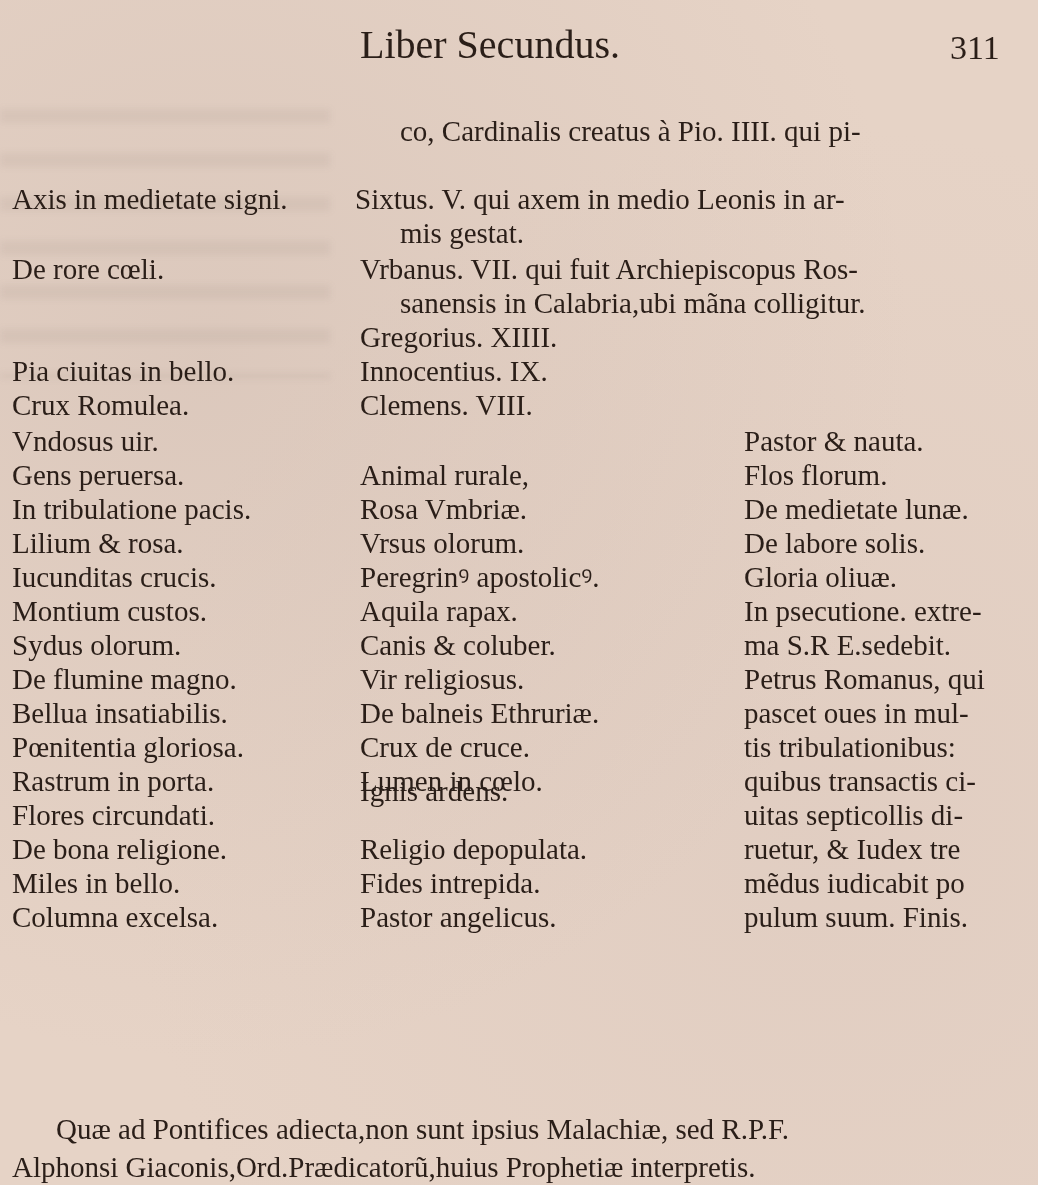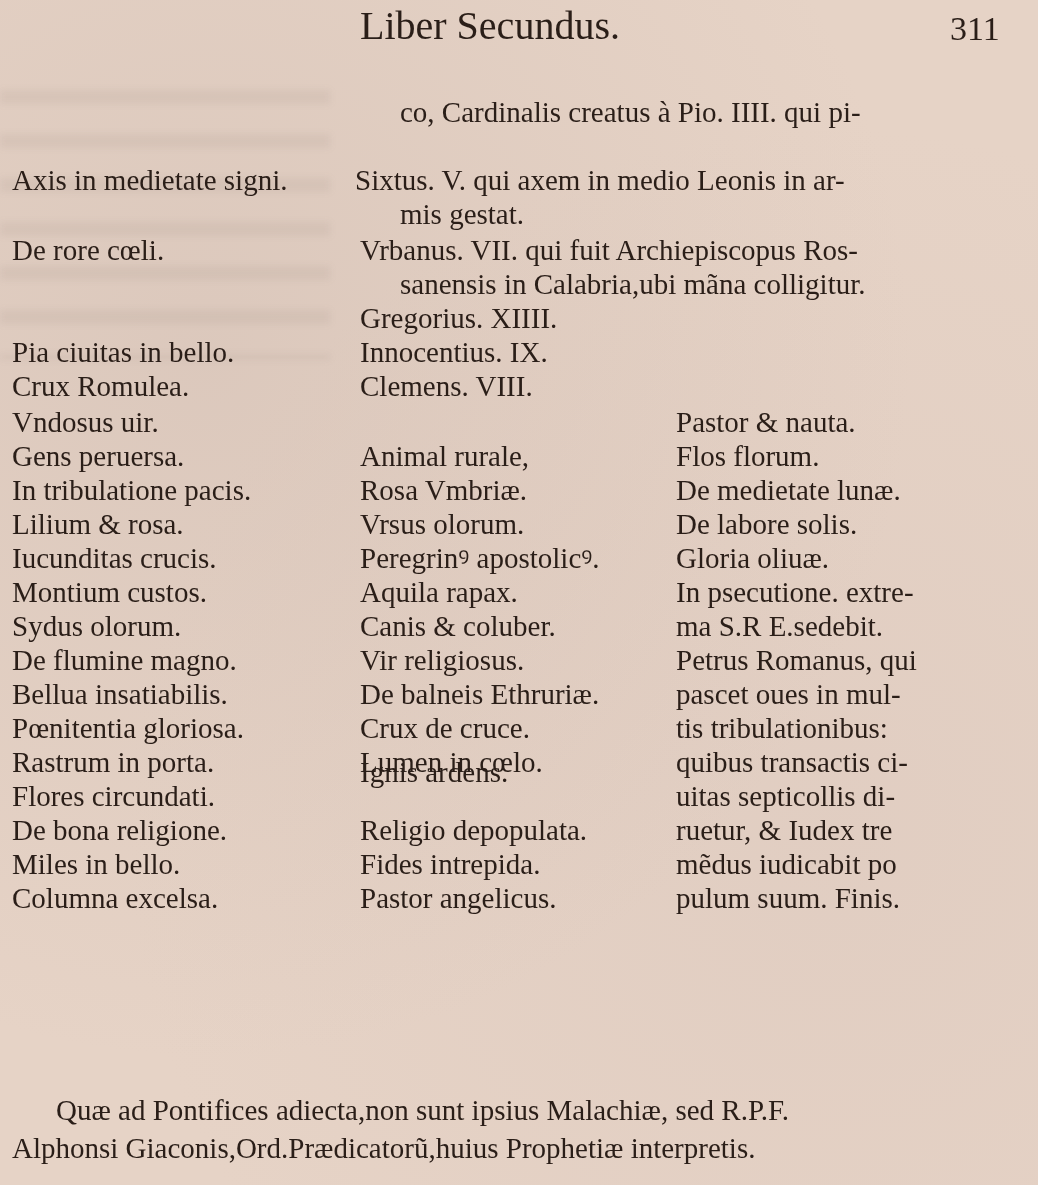--- a/index.html
+++ b/index.html
@@ -6,35 +6,35 @@
   body {
     width: 1038px; height: 1185px; overflow: hidden;
     background: #e6d3c6;
     background-image:
       radial-gradient(ellipse at 20% 30%, rgba(200,180,170,0.35), transparent 60%),
       radial-gradient(ellipse at 80% 70%, rgba(215,195,185,0.35), transparent 60%);
     font-family: "Liberation Serif", "DejaVu Serif", serif;
     color: #2a1e18;
     position: relative;
   }
-  .page { position: absolute; inset: 0; }
+  .page { position: absolute; inset: 0; margin-top: 19px; }
   .header-title {
     position: absolute; left: 360px; top: 2px;
     font-size: 40px; letter-spacing: 0px;
   }
   .page-number {
     position: absolute; left: 950px; top: 10px;
     font-size: 34px;
   }
   .line {
     position: absolute; font-size: 29px; white-space: nowrap; line-height: 1;
   }
   .col1 { left: 12px; }
   .col2 { left: 360px; }
-  .col3 { left: 676px; }
+  .col3 { left: 744px; }
   .cont { left: 400px; }
   .bleed {
     position: absolute; left: 0; top: 60px; width: 330px; height: 300px;
     background: repeating-linear-gradient(180deg, transparent 0 30px, rgba(120,100,95,0.08) 30px 44px);
     filter: blur(3px);
   }
 </style>
 </head>
 <body>
 

